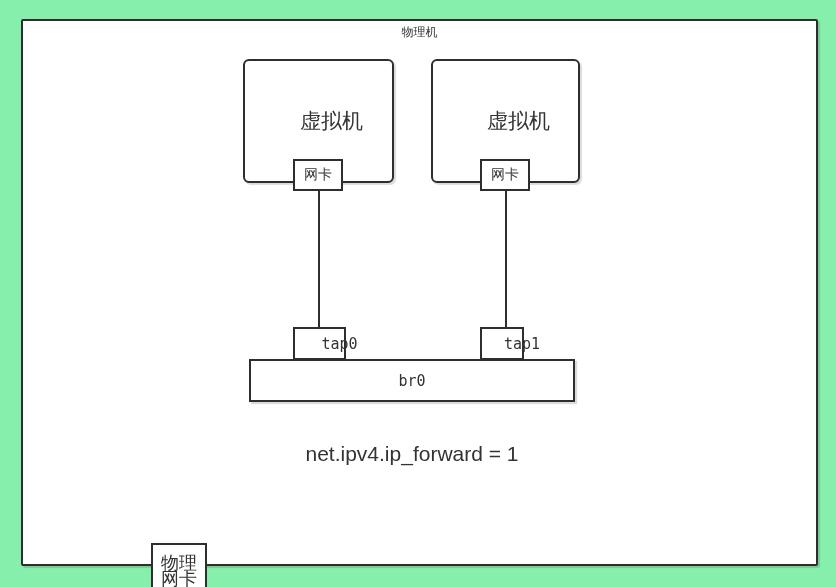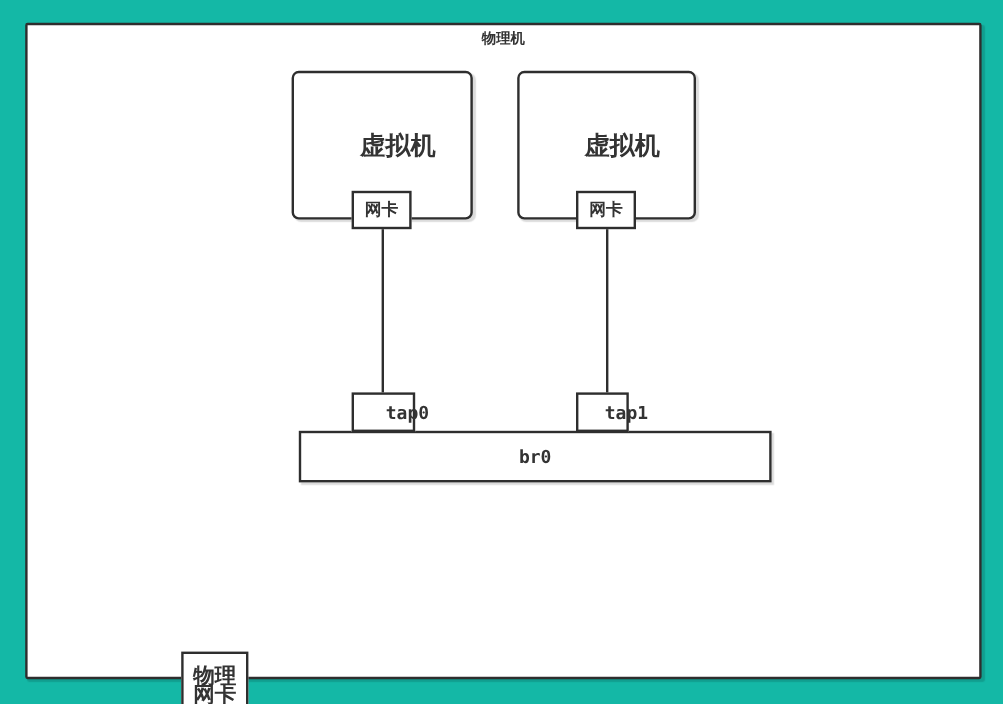--- a/index.html
+++ b/index.html
@@ -5,24 +5,23 @@
   html, body {
     margin: 0;
     padding: 0;
     background: #ffffff;
     font-family: "Liberation Sans", "DejaVu Sans", sans-serif;
   }
   .stage {
     position: relative;
     width: 836px;
     height: 587px;
-    background: #14b8a6;
+    background: #86efac;
     overflow: hidden;
     color: #333333;
-    font-weight: bold;
   }
   .box {
     position: absolute;
     box-sizing: border-box;
     border: 2px solid #2e2e2e;
     background: #ffffff;
     box-shadow: 2px 2px 1px rgba(0,0,0,0.14);
   }
   .label {
     position: absolute;
@@ -86,21 +85,21 @@
     z-index: 3;
     box-shadow: none;
     padding-left: 40px;
   }
   .tap0 { left: 293px; top: 327px; }
   .tap1 { left: 480px; top: 327px; width: 32px; }
 
   
   .br-box {
     left: 249px; top: 359px;
-    width: 394px; height: 43px;
+    width: 326px; height: 43px;
     font-size: 15px;
     font-family: "DejaVu Sans Mono", monospace;
     z-index: 2;
   }
 
   
   .sysctl-text {
     left: 249px; top: 441px;
     width: 326px;
     text-align: center;
@@ -157,20 +156,21 @@
     <span>br0</span>
   </div>
 
   <div class="box tap-box tap0 center-text">
     <span>tap0</span>
   </div>
   <div class="box tap-box tap1 center-text">
     <span>tap1</span>
   </div>
 
+  <div class="label sysctl-text">net.ipv4.ip_forward = 1</div>
 
   <div class="box phys-nic-box center-text">
     <span>物理</span>
     <span>网卡</span>
   </div>
 
 
 </div>
 
 </body></html>

